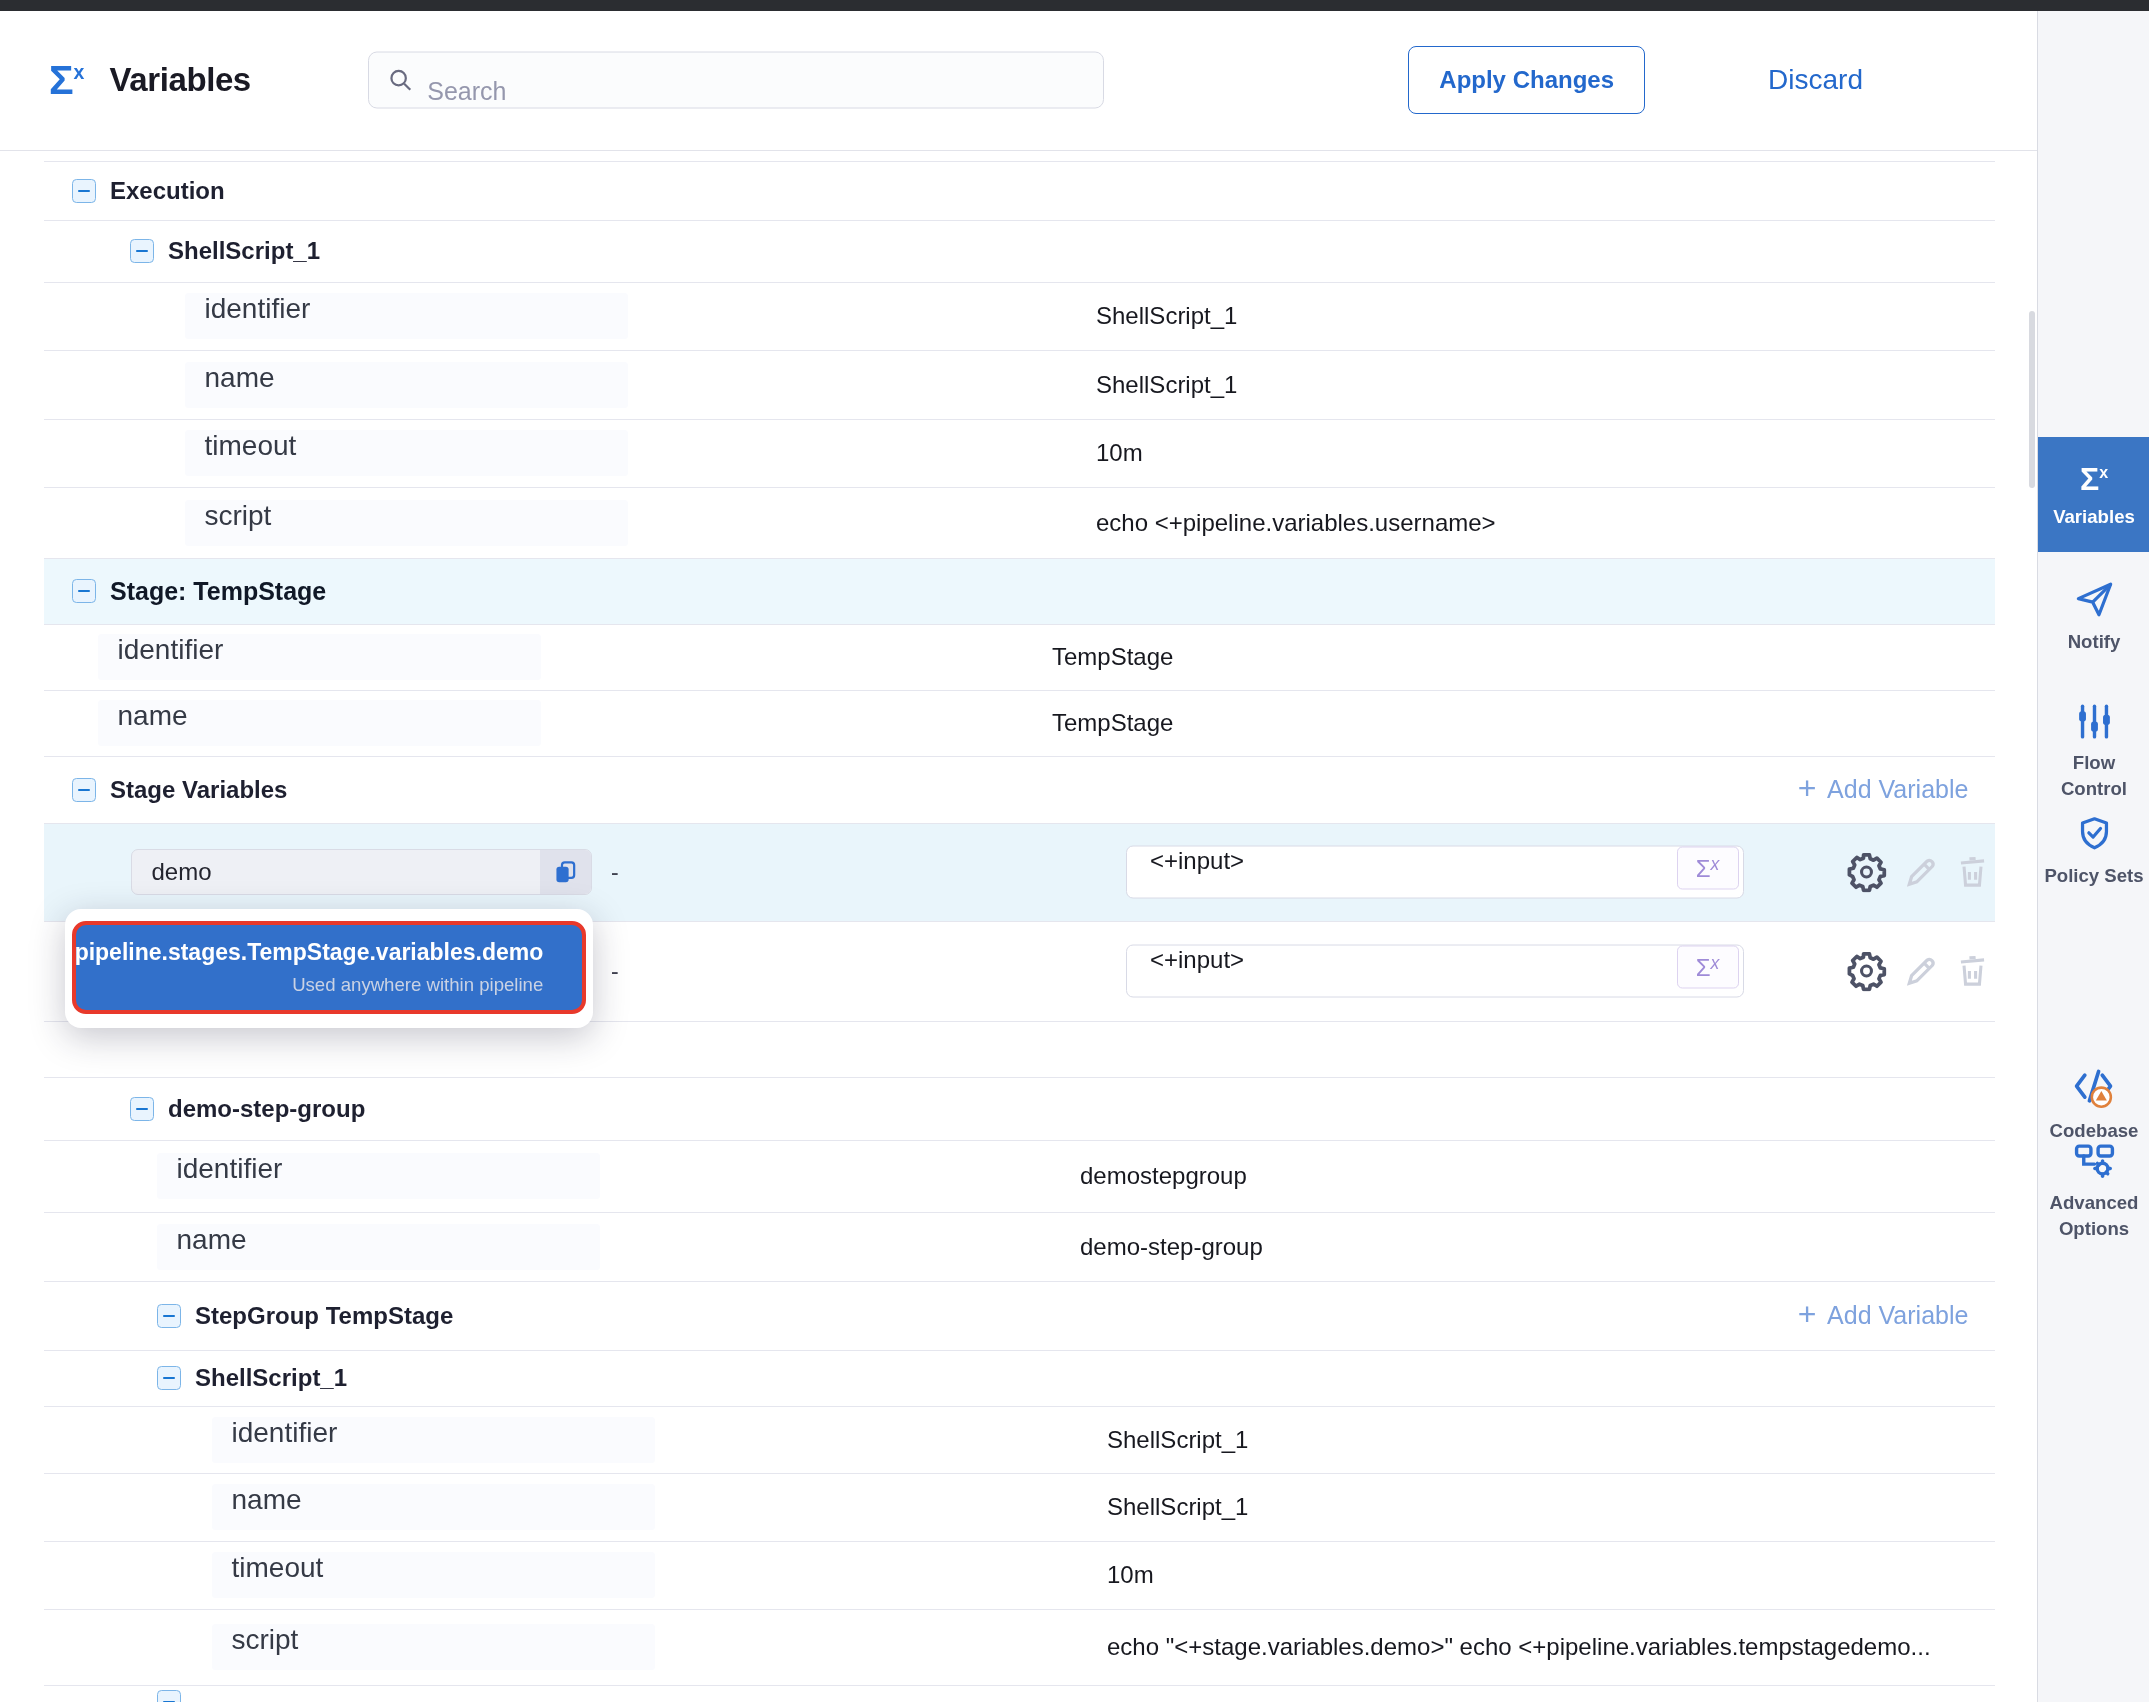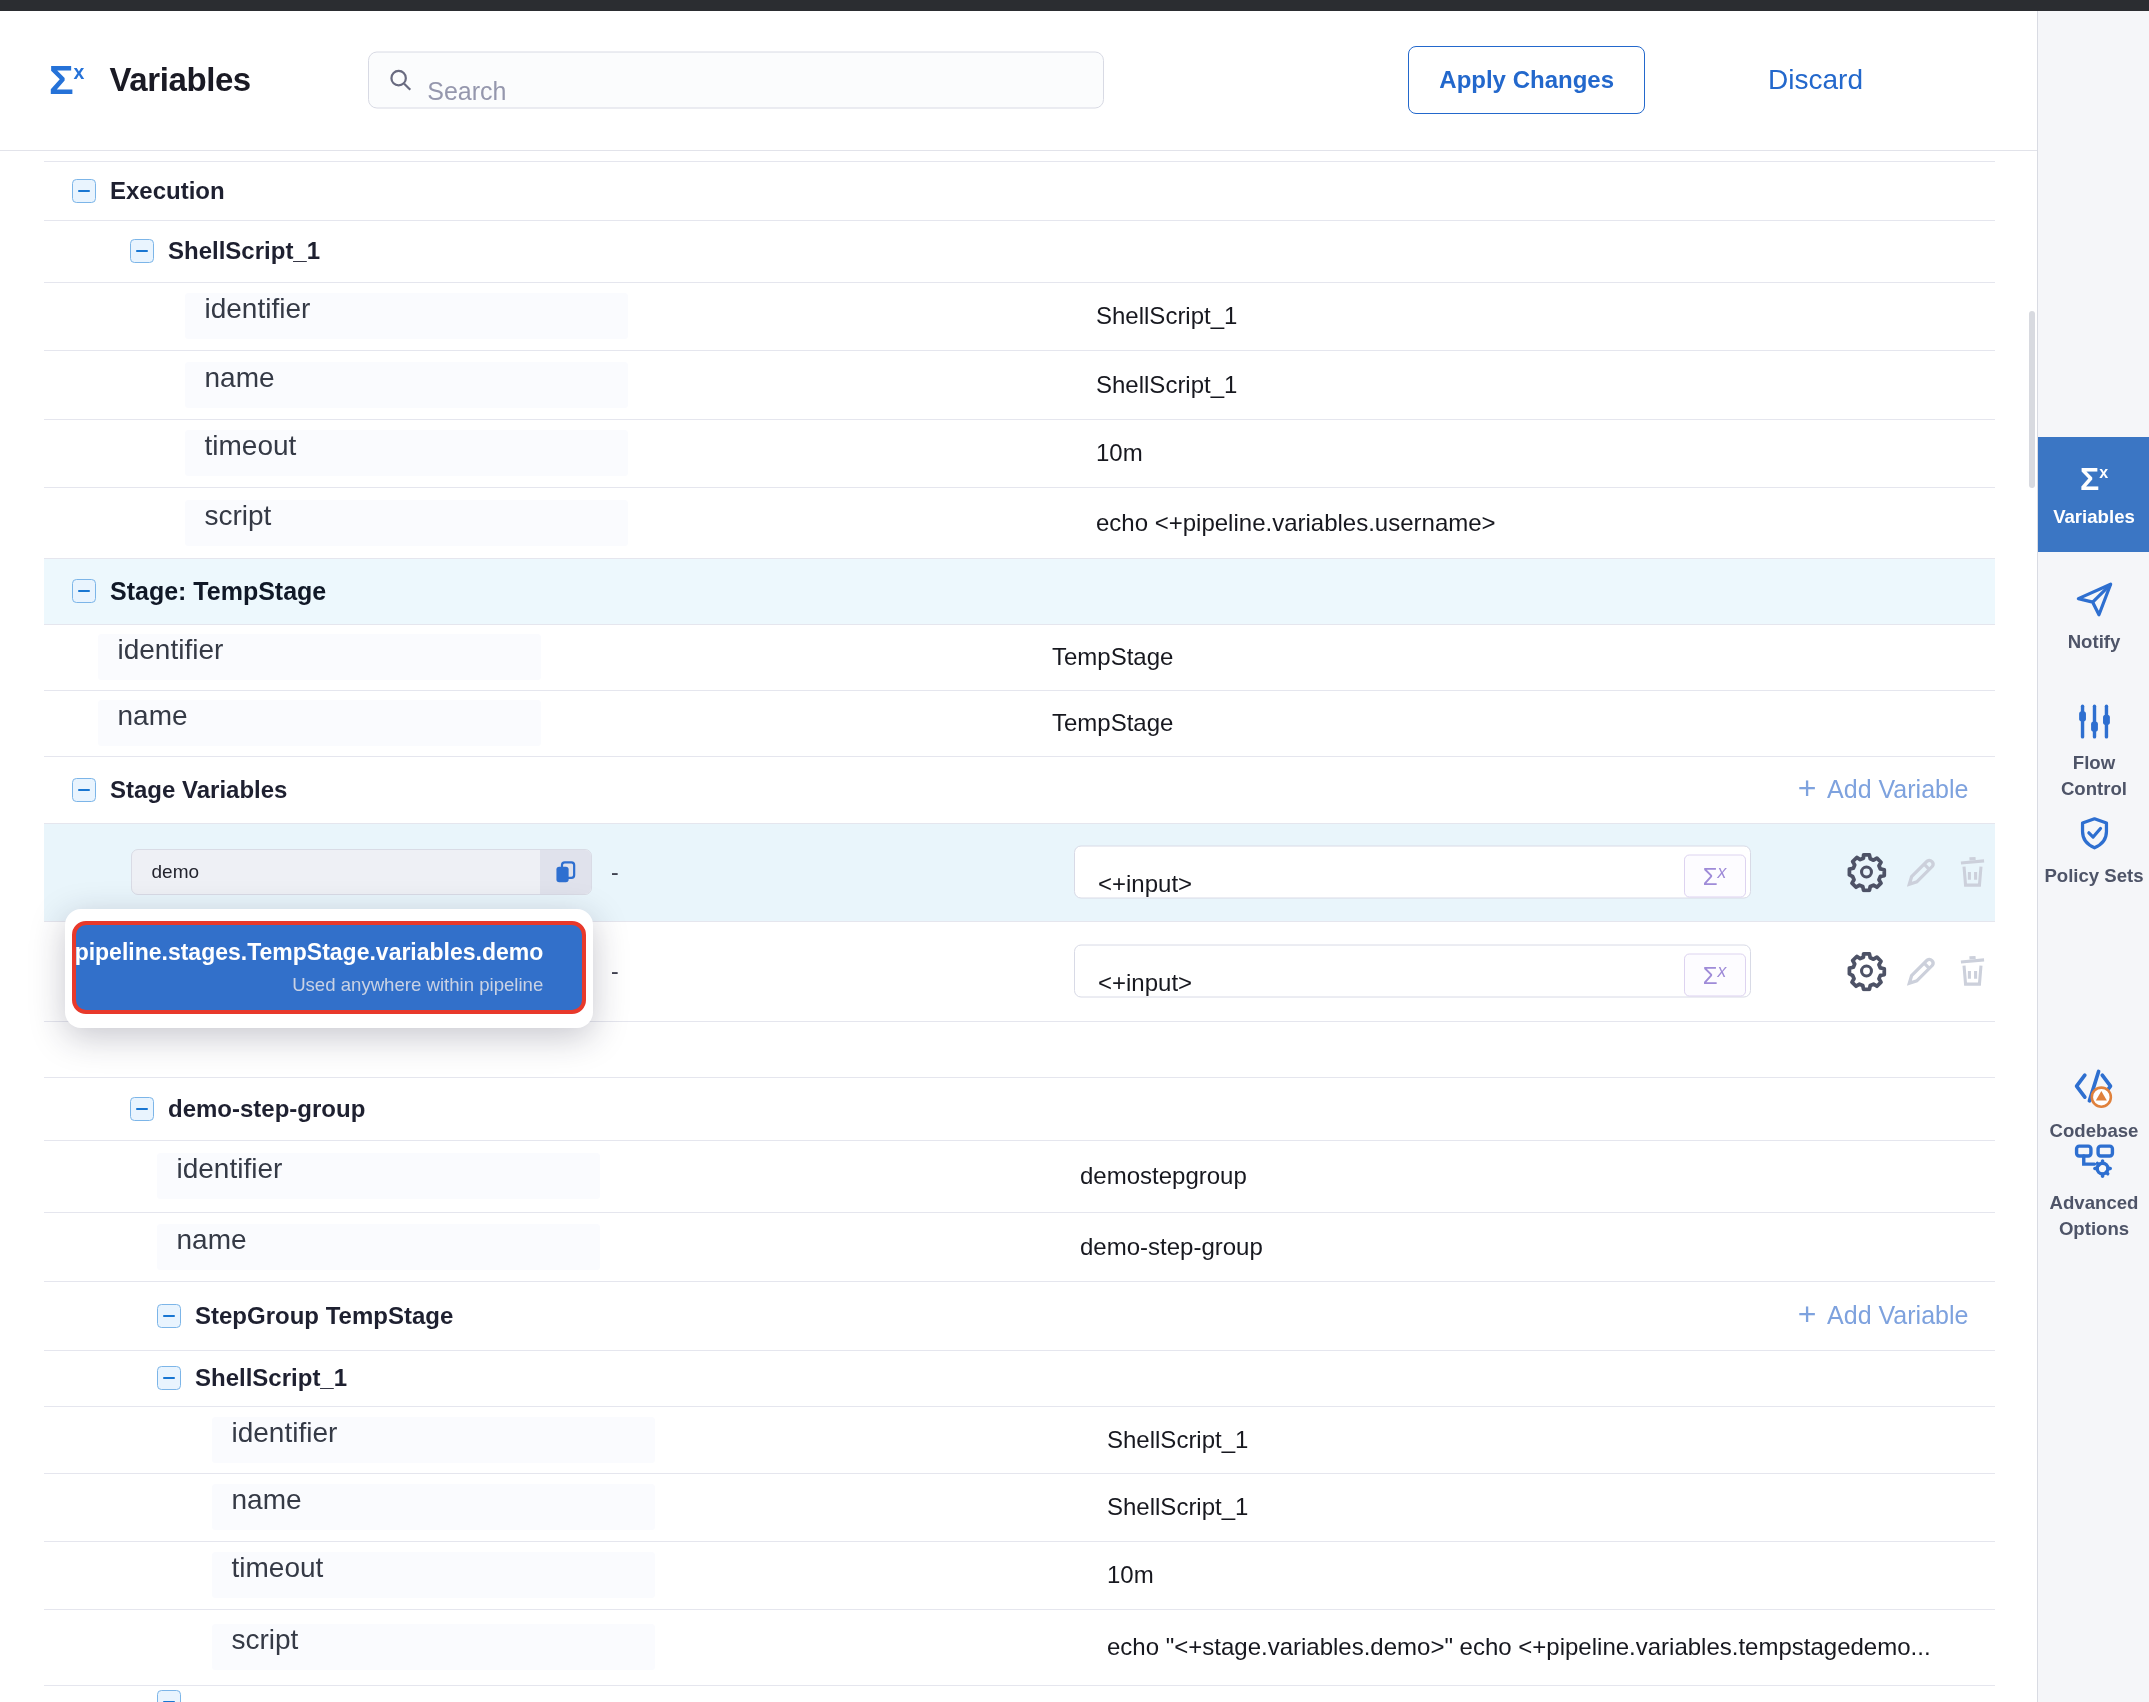--- a/index.html
+++ b/index.html
@@ -43,26 +43,26 @@
     padding-left:19.5px; font-size:28px; font-weight:500; color:#353a46; }
   .fval { position:absolute; top:50%; transform:translateY(-50%); font-size:24px; color:#17181f; white-space:nowrap; }
   .addvar { position:absolute; right:26.6px; top:50%; transform:translateY(-50%); display:flex; align-items:center;
     gap:10.6px; color:#7ea2de; cursor:pointer; }
   .addvar .plus { font-size:32px; font-weight:500; line-height:1; margin-top:-2.7px; }
   .addvar .lbl { font-size:25px; font-weight:500; }
 
   
   .vname { position:absolute; left:87px; top:50%; transform:translateY(-50%); width:461px; height:46px;
     background:#eef0f5; border:0.9px solid #d9dbe5; border-radius:7px; display:flex; align-items:center; cursor:text; }
-  .vname-text { padding-left:19.5px; font-size:19px; color:#23242e; flex:1; }
+  .vname-text { padding-left:19.5px; font-size:24px; color:#23242e; flex:1; }
   .copy-chip { width:51px; height:44px; background:#e0e2ec; border-radius:0 6.2px 6.2px 0; display:flex;
     align-items:center; justify-content:center; cursor:pointer; }
   .dash { position:absolute; left:567px; top:50%; transform:translateY(-50%); font-size:23px; color:#404250; }
-  .vinput { position:absolute; left:1030px; top:50%; transform:translateY(-50%); width:677px; height:53px;
-    background:#fff; border:0.9px solid #d8dae6; border-radius:7px; display:flex; align-items:flex-end; cursor:text; }
+  .vinput { position:absolute; left:1082px; top:50%; transform:translateY(-50%); width:618px; height:53px;
+    background:#fff; border:0.9px solid #d8dae6; border-radius:7px; display:flex; align-items:flex-start; cursor:text; }
   .vinput .vtext { padding-left:23px; font-size:24px; color:#17181f; flex:1; }
   .fx-chip { margin-right:4.4px; width:62px; height:43px; border:0.9px solid #ddd3f0; border-radius:5.3px; background:#fdfcff;
     color:#9f8bd8; font-size:24px; display:flex; align-items:center; justify-content:center; cursor:pointer; }
   .fx-chip i { font-style:italic; font-size:17.7px; margin-top:-8.9px; }
   .row-icon { position:absolute; top:50%; transform:translateY(-50%); cursor:pointer; display:flex; }
   .i-gear { left:1802px; } .i-pencil { left:1858px; } .i-trash { left:1910px; }
 
   
   .popover { position:absolute; left:65px; top:909px; width:528px; background:#fff; border-radius:16px;
     box-shadow:0 8.9px 35px rgba(30,30,60,0.25); z-index:10; padding:8.9px 0 14px; }

